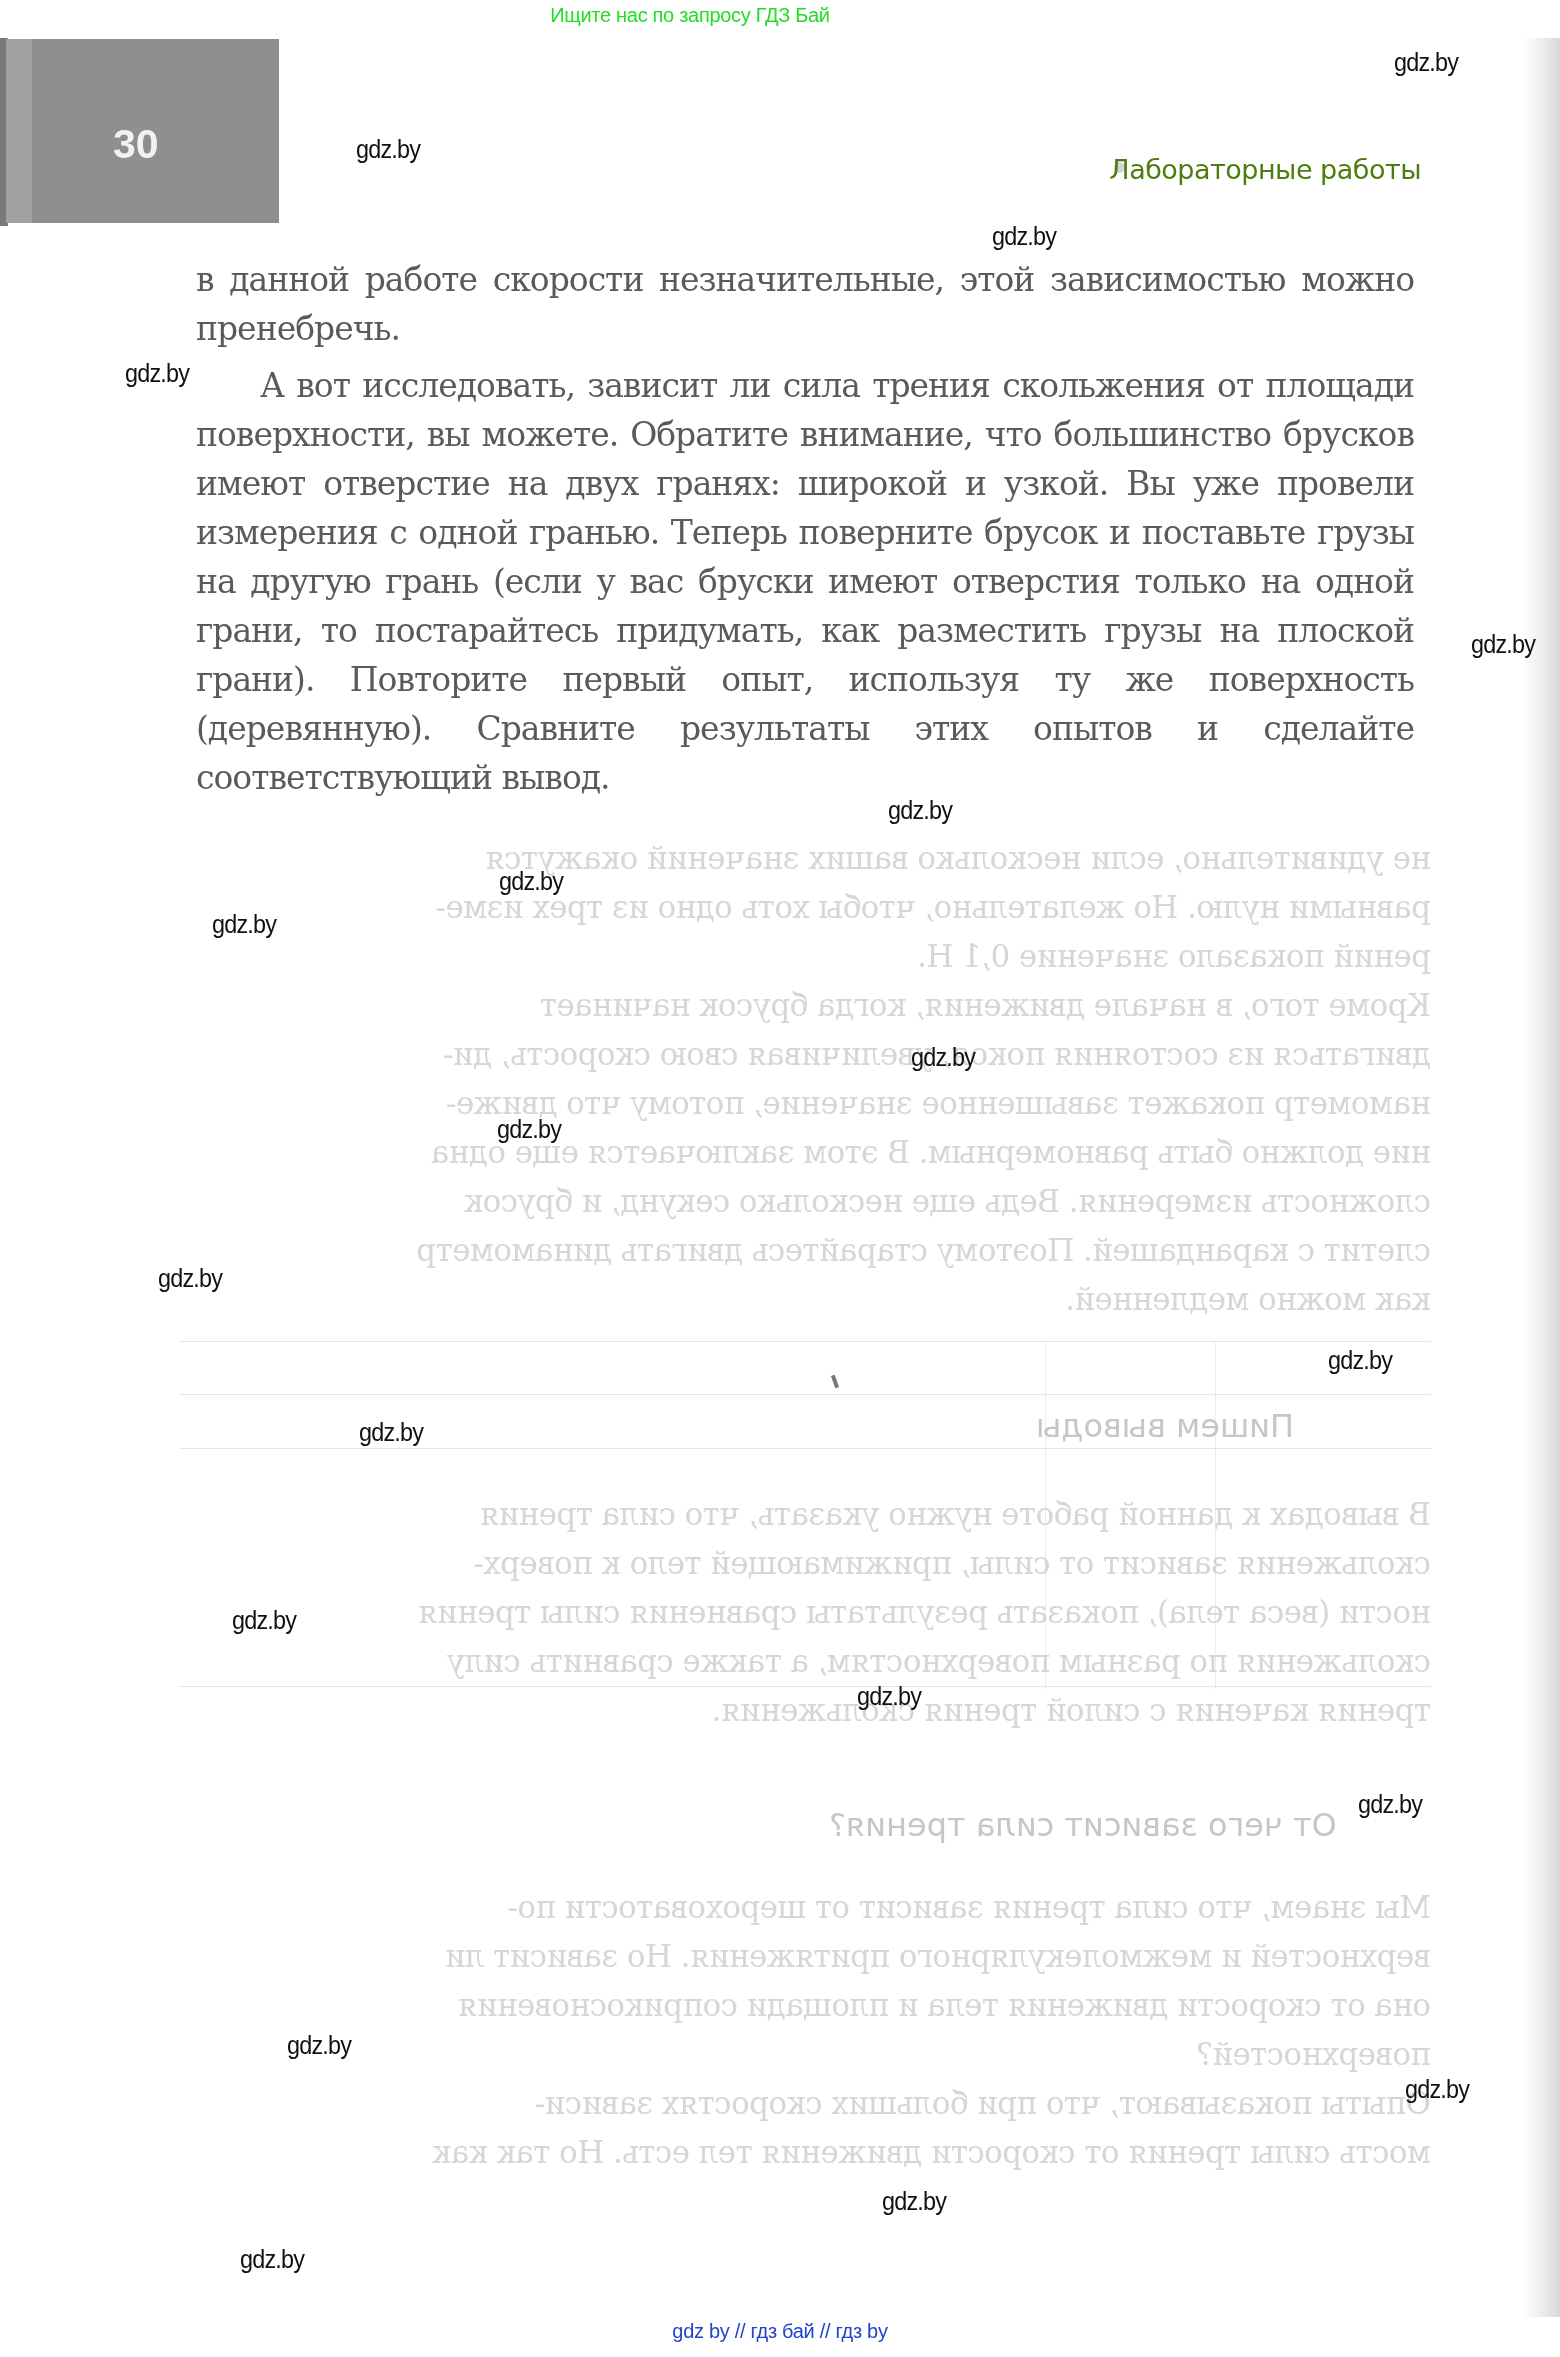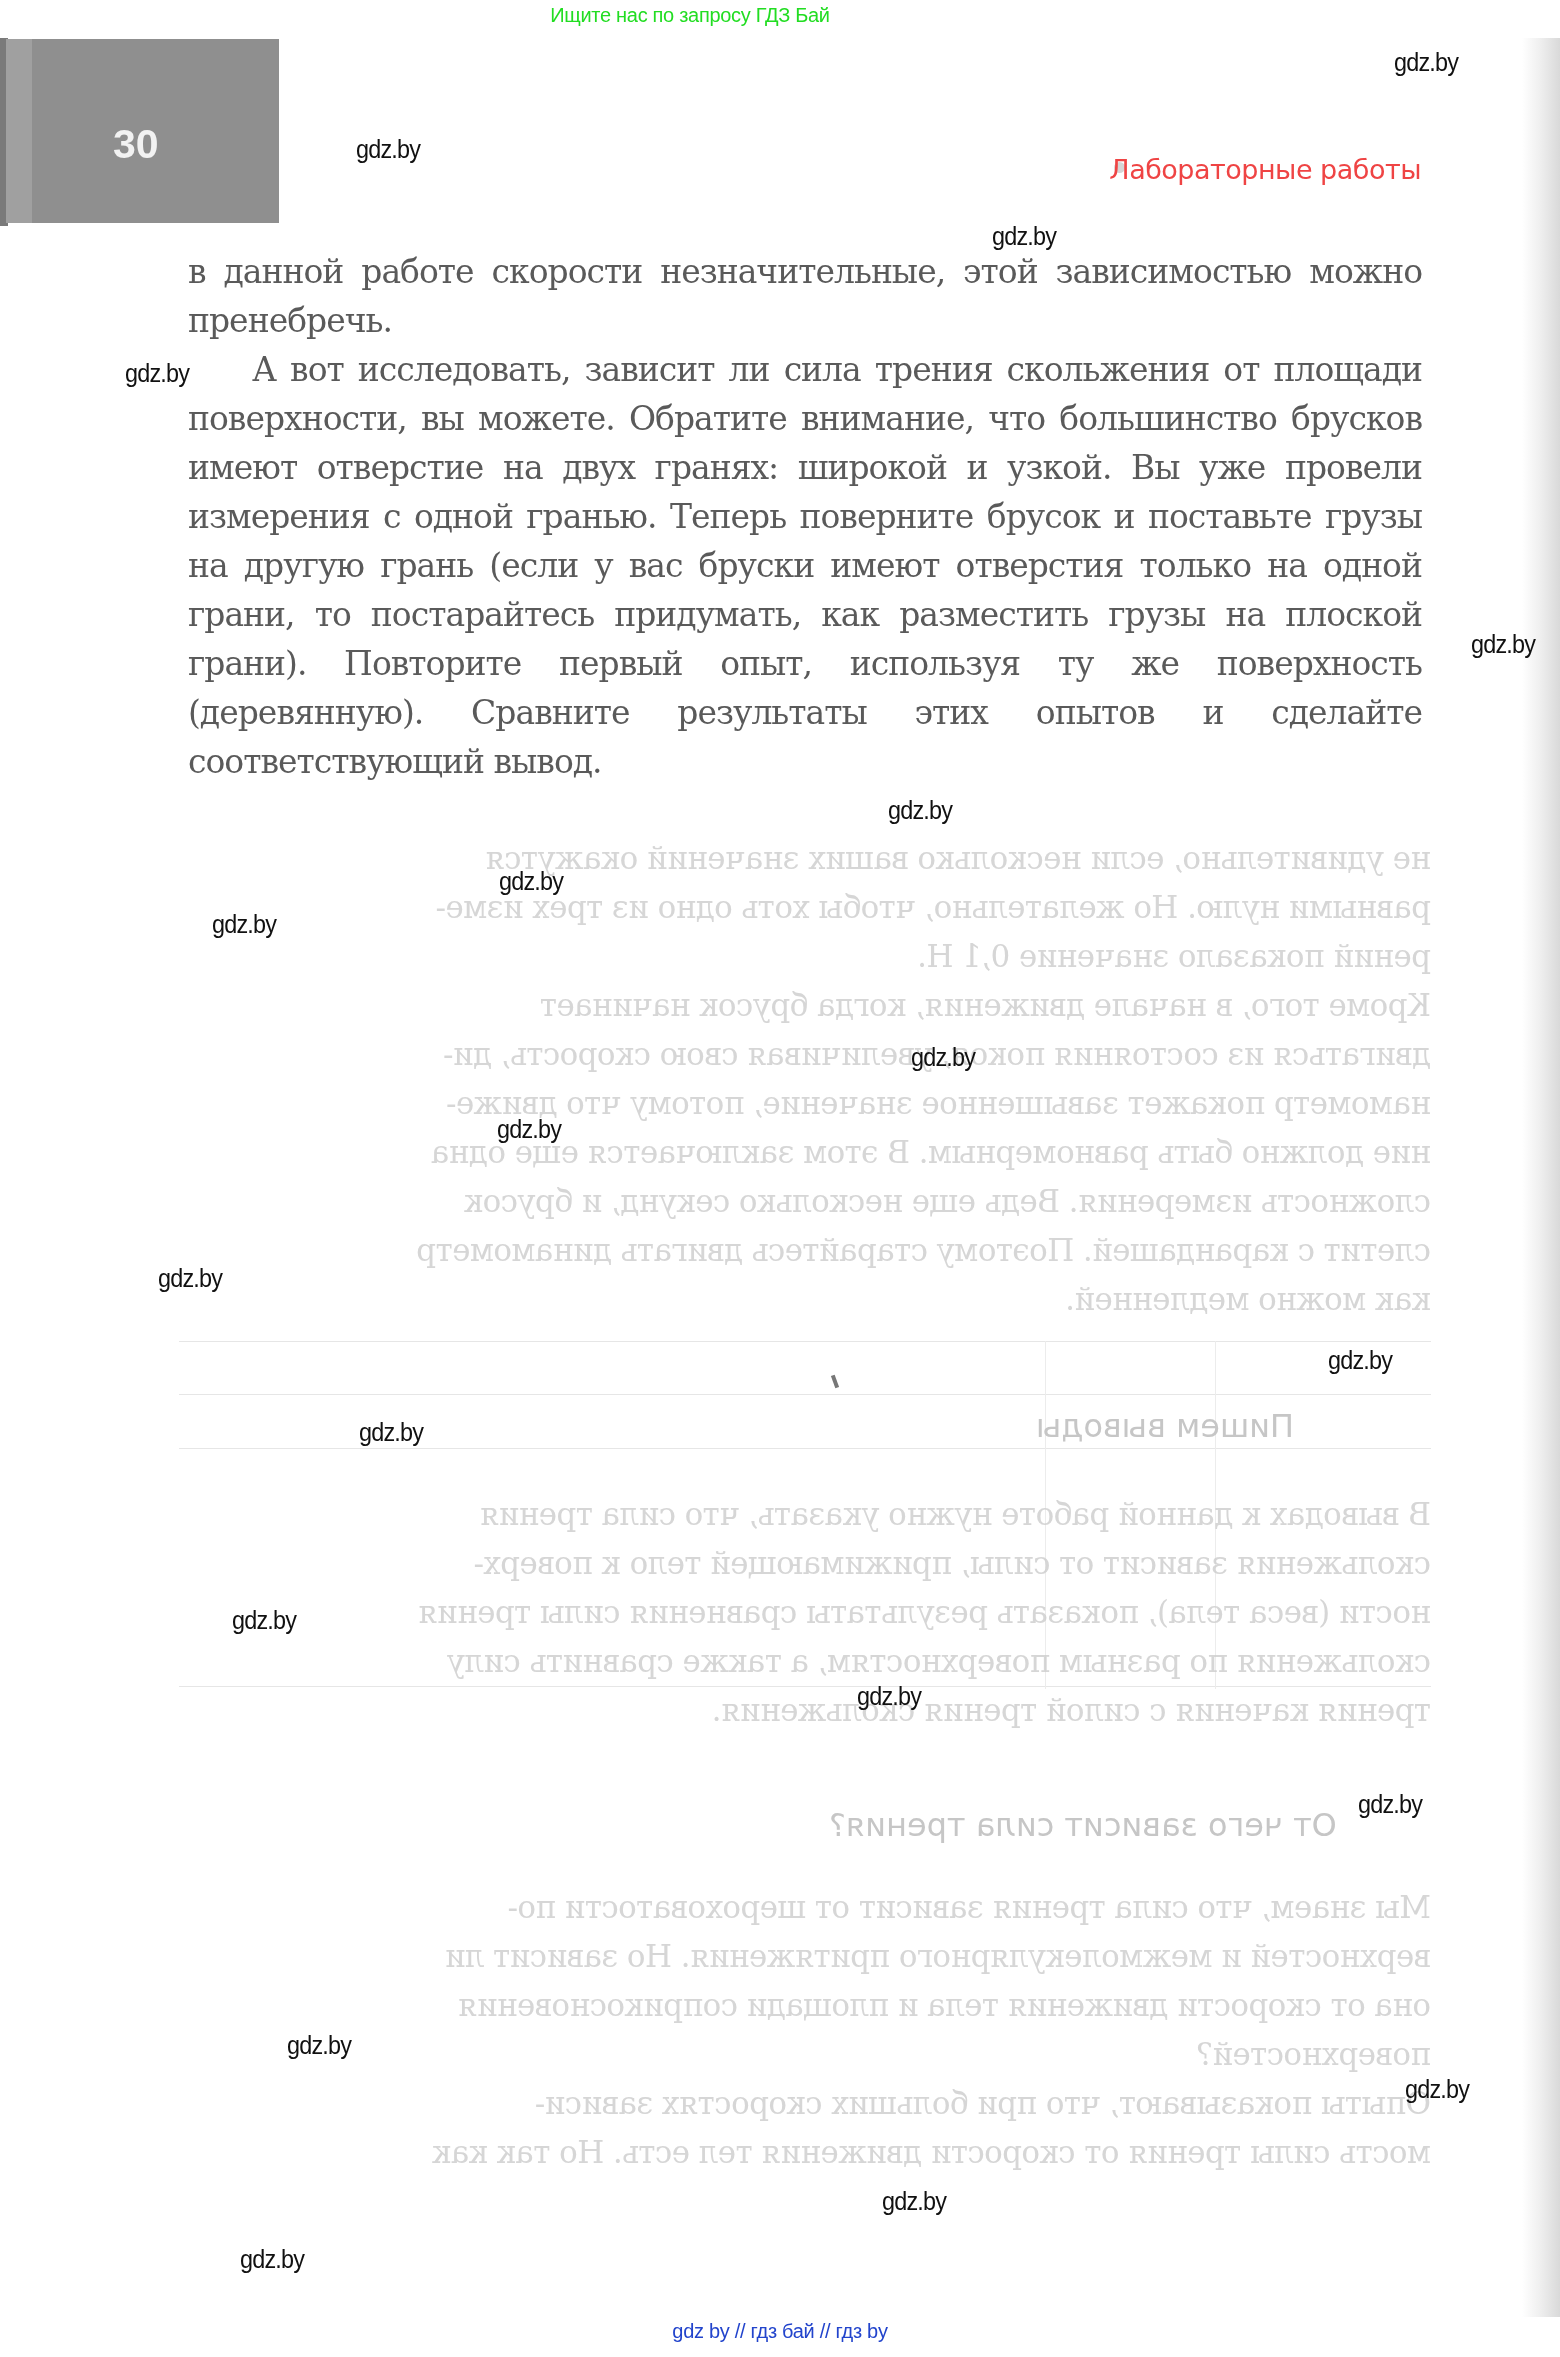--- a/index.html
+++ b/index.html
@@ -33,33 +33,33 @@
     position: absolute; left: 5.6px; top: 39px; width: 26px; height: 184px;
     background: #a0a0a0;
   }
   .page-number {
     position: absolute; left: 113px; top: 121px;
     font-family: Liberation Sans, sans-serif; font-weight: bold; font-size: 41px;
     color: #f2f2f2;
   }
   .section-title {
     position: absolute; right: 139px; top: 154px;
-    font-family: "DejaVu Sans", sans-serif; font-size: 27px; color: #ef4444;
+    font-family: "DejaVu Sans", sans-serif; font-size: 27px; color: #4d7c0f;
     letter-spacing: -0.5px;
   }
   .section-dot {
     position: absolute; right: 435px; top: 162px;
     width: 11.3px; height: 11.3px; border-radius: 50%; background: #d6d6d6;
   }
   .body-text {
     position: absolute; left: 188px; top: 247px; width: 1234px;
     font-family: "DejaVu Serif", serif; font-size: 33px; line-height: 49px;
     color: #5a5a5a; text-align: justify; letter-spacing: -1px;
   }
-  .body-text p { margin: 0; }
+  .body-text p { margin: 8px; }
   .body-text p.indent { text-indent: 64px; }
   .bleed {
     position: absolute; left: 179px; width: 1252px;
     font-family: "DejaVu Serif", serif; font-size: 31px; line-height: 49px;
     color: #cfcfcf; transform: scaleX(-1); text-align: justify;
     letter-spacing: -0.6px; white-space: nowrap; opacity: 0.85;
   }
   .bleed .ln { display: block; height: 49px; overflow: hidden; }
   .bleed-heading {
     position: absolute; font-family: "DejaVu Sans", sans-serif; font-size: 32px;

